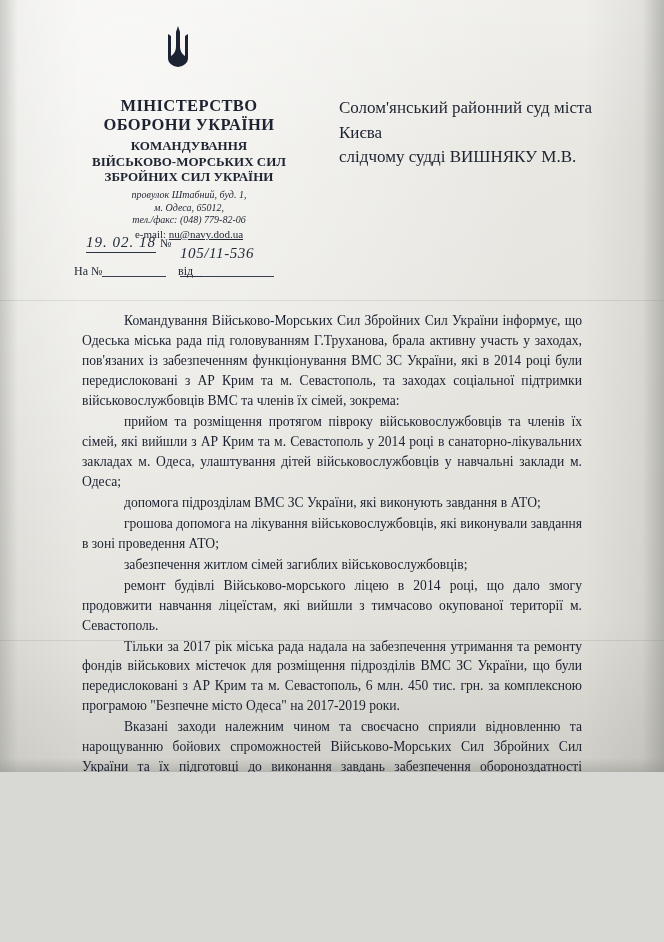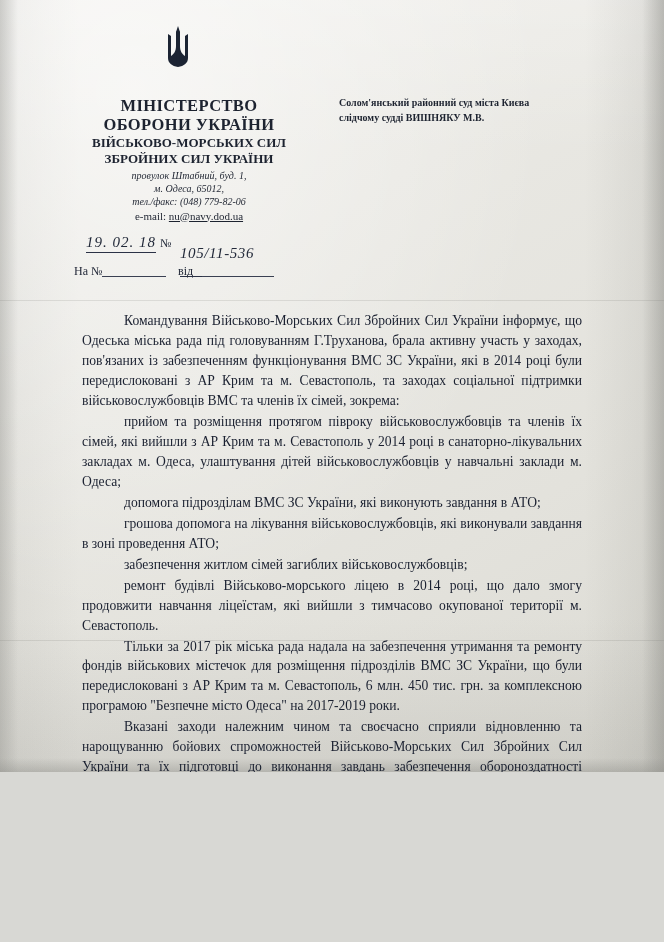--- a/index.html
+++ b/index.html
@@ -130,23 +130,22 @@
     top: 12px;
     width: 72px;
     border-bottom: 1px solid #3a4052;
   }
   .addressee {
     position: absolute;
     left: 339px;
     top: 96px;
     width: 300px;
     color: #1d2330;
-    font-size: 10px;
+    font-size: 17px;
     line-height: 1.45;
-    font-weight: bold;
   }
   .body {
     position: absolute;
     left: 82px;
     top: 311px;
     width: 500px;
     color: #1a2030;
     font-size: 13.6px;
     line-height: 1.47;
     text-align: justify;
@@ -225,20 +224,21 @@
       <g fill="#1c2433">
         <path d="M17 2 L19 8 L19 22 C19 27 21 30 24 32 L24 12 L27 10 L27 34 C27 39 23 42 17 43 C11 42 7 39 7 34 L7 10 L10 12 L10 32 C13 30 15 27 15 22 L15 8 Z"></path>
         <path d="M15.6 7 L18.4 7 L18.4 41 L15.6 41 Z"></path>
       </g>
     </svg>
   </div>
 
   <div class="letterhead">
     <div class="lh-l1">МІНІСТЕРСТВО</div>
     <div class="lh-l1">ОБОРОНИ УКРАЇНИ</div>
+    <div class="lh-l2">КОМАНДУВАННЯ</div>
     <div class="lh-l2" style="margin-top:0">ВІЙСЬКОВО-МОРСЬКИХ СИЛ</div>
     <div class="lh-l2" style="margin-top:0">ЗБРОЙНИХ СИЛ УКРАЇНИ</div>
     <div class="lh-l3">провулок Штабний, буд. 1,</div>
     <div class="lh-l3" style="margin-top:0">м. Одеса, 65012,</div>
     <div class="lh-l3" style="margin-top:0">тел./факс: (048) 779-82-06</div>
     <div class="lh-mail">
       <span>e-mail:</span>
       <span class="mail-link">nu@navy.dod.ua</span>
     </div>
   </div>

